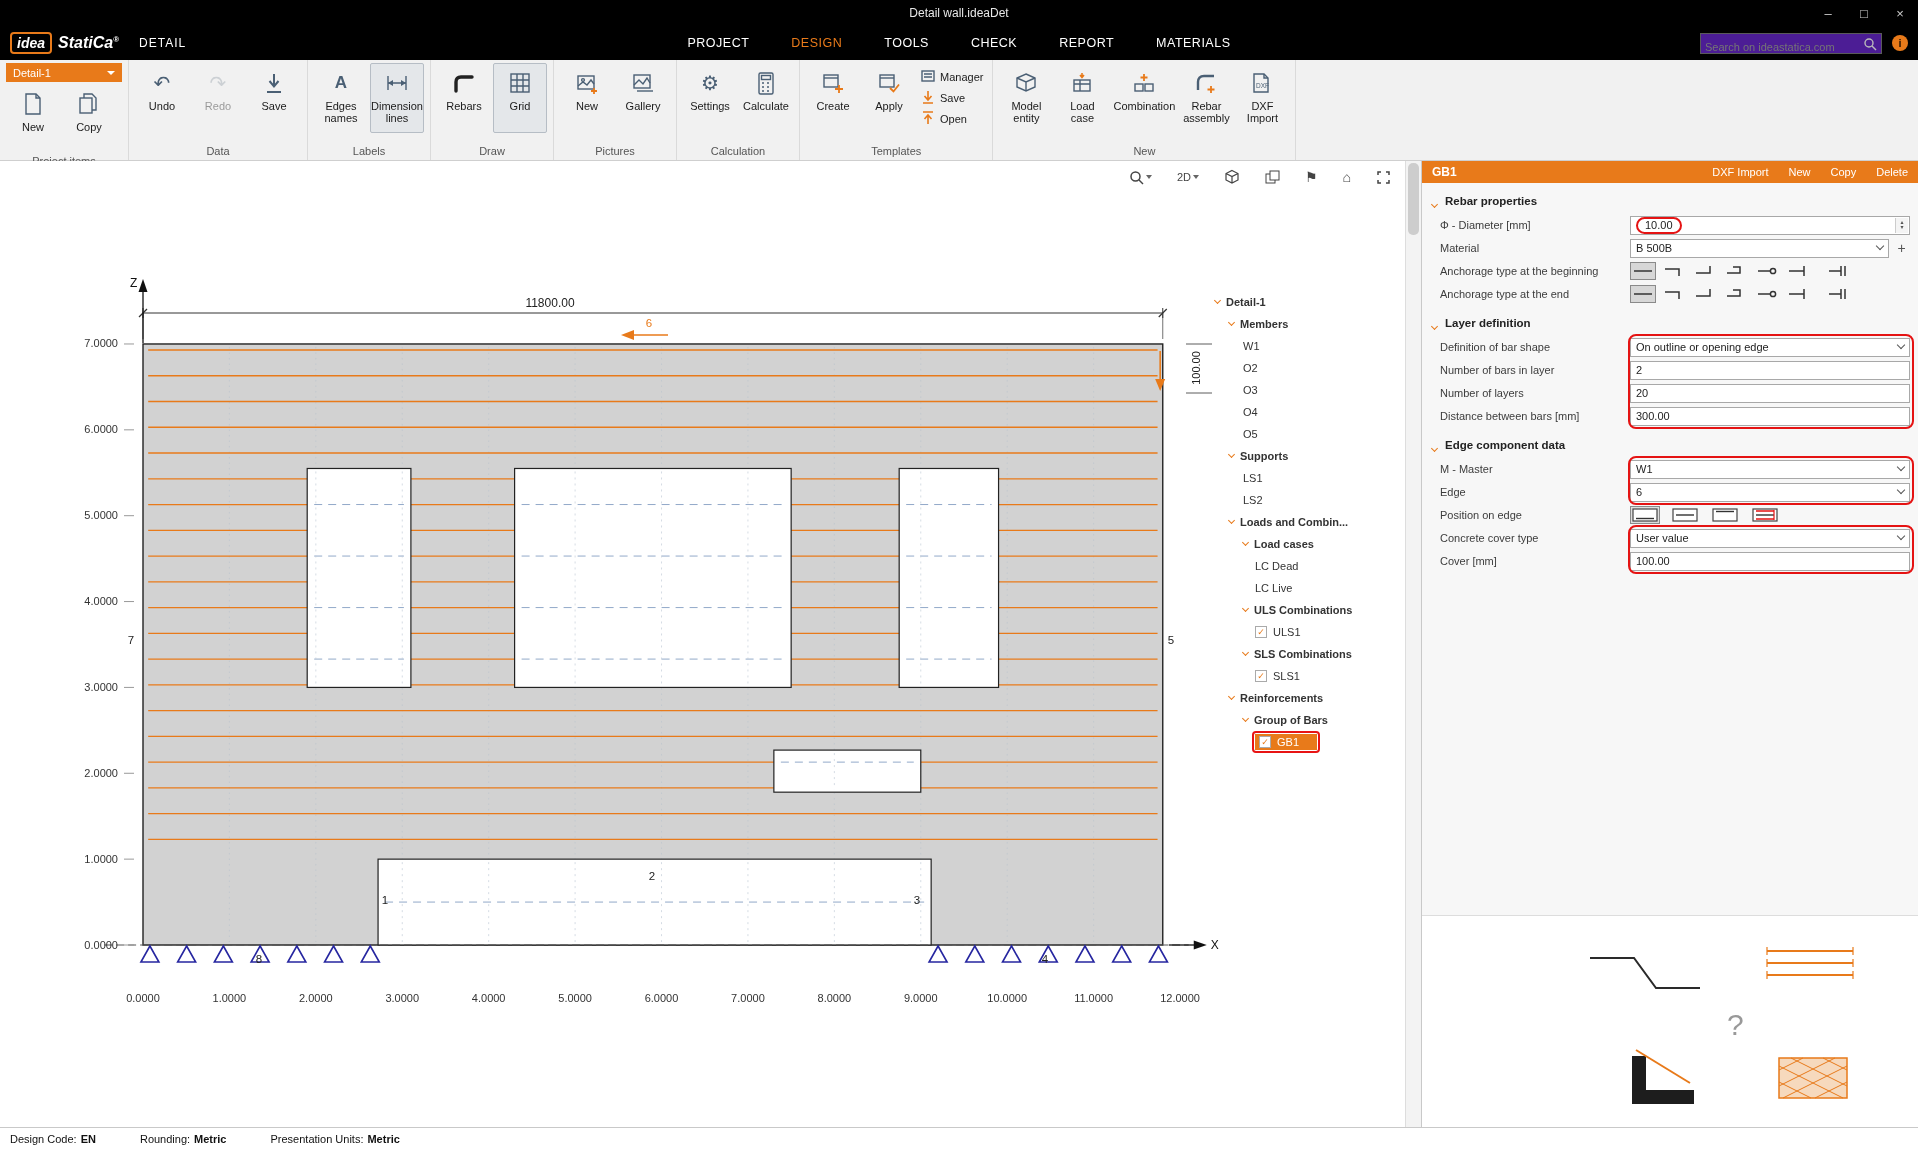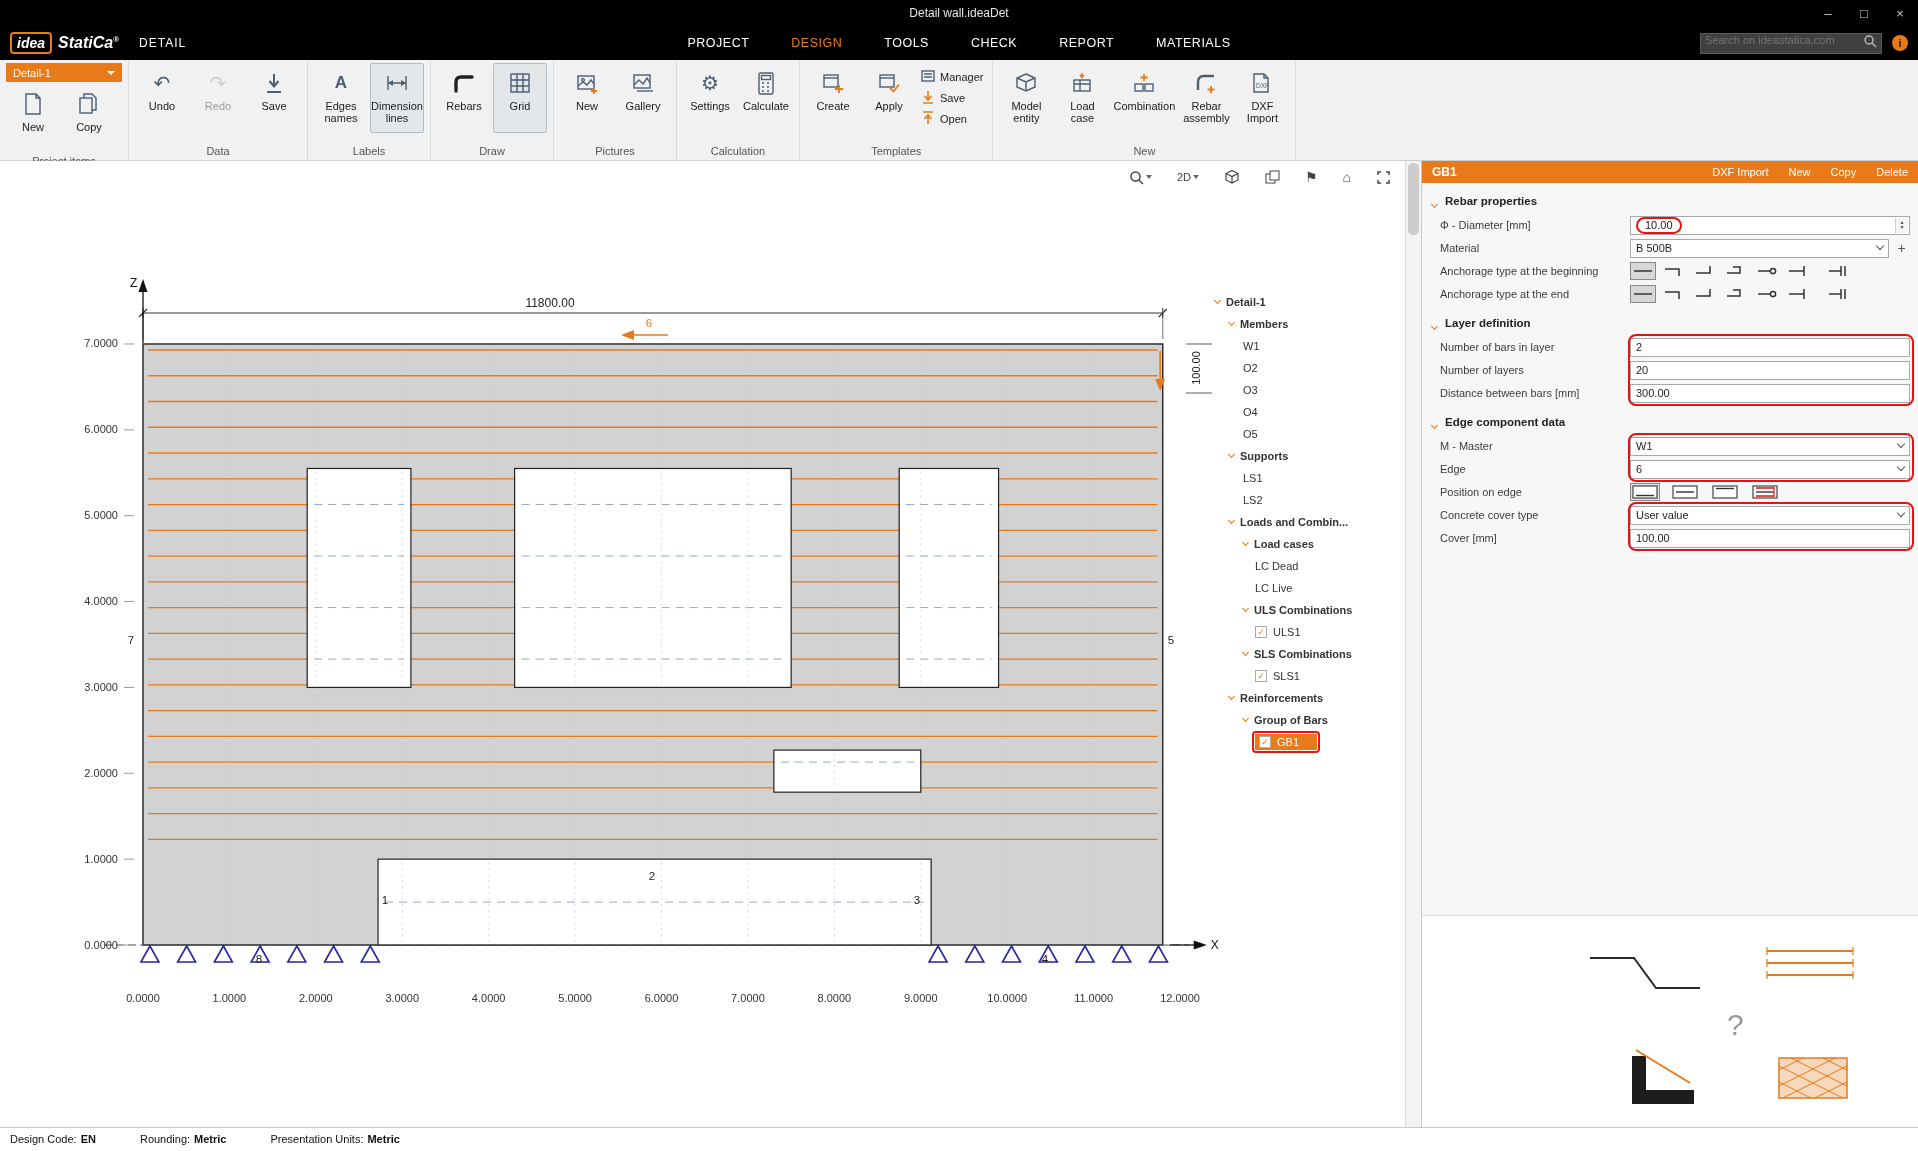--- a/index.html
+++ b/index.html
@@ -16,21 +16,21 @@
   .menubar{height:34px;background:#000;display:flex;align-items:center;padding:0 10px;position:relative}
   .brand{display:flex;align-items:center;gap:6px}
   .logo-idea{font-style:italic;font-weight:bold;color:#fff;border:2px solid #e87a1a;padding:0 5px;border-radius:4px;font-size:14px;line-height:18px}
   .logo-statica{color:#fff;font-style:italic;font-weight:bold;font-size:16px}
   .logo-statica sup{font-size:8px;font-style:normal}
   .module{color:#fff;font-size:12px;letter-spacing:1px;margin-left:14px}
   .tabs{position:absolute;left:50%;transform:translateX(-50%);display:flex;gap:38px}
   .mtab{color:#fff;font-size:12.5px;letter-spacing:.5px;cursor:pointer;padding:4px 2px}
   .mtab.active{color:#e87a1a}
   .mright{margin-left:auto;display:flex;align-items:center;gap:10px}
-  .searchbox{display:flex;align-items:flex-start;border:1px solid #5a5a5a;background:#404040;height:21px;width:182px;padding:0 4px}
+  .searchbox{display:flex;align-items:flex-end;border:1px solid #5a5a5a;background:#4c1d95;height:21px;width:182px;padding:0 4px}
   .searchbox input{flex:1;background:transparent;border:none;outline:none;color:#bbb;font-size:11px;font-family:"Liberation Sans",sans-serif}
   .infodot{width:16px;height:16px;border-radius:50%;background:#e87a1a;color:#2b1500;font-weight:bold;display:flex;align-items:center;justify-content:center;font-size:11px}
 
   
   .ribbon{height:101px;background:#f1f1f1;border-bottom:1px solid #cfcfcf;display:flex;align-items:stretch}
   .rgroup{display:flex;flex-direction:column;border-right:1px solid #dadada;padding:3px 6px 0}
   .rbody{flex:1;display:flex;align-items:flex-start;gap:2px}
   .rlabel{font-size:11px;color:#555;text-align:center;padding:1px 4px 3px}
   .rbtn{display:flex;flex-direction:column;align-items:center;width:54px;min-height:70px;padding:4px 1px 2px;border:1px solid transparent;border-radius:2px}
   .rbtn .ic{height:30px;display:flex;align-items:center;justify-content:center}
@@ -806,20 +806,29 @@
         </div>
       </div>
 
       <div class="psec">
           <span class="chev"></span>
           <span>Layer definition</span>
         </div>
 
       <div class="hl-group">
         <div class="prow">
+          <span class="plabel">Definition of bar shape</span>
+          <div class="pctl">
+              <div class="tselect">
+                <span>On outline or opening edge</span>
+                <span class="dchev"></span>
+              </div>
+            </div>
+        </div>
+        <div class="prow">
           <span class="plabel">Number of bars in layer</span>
           <div class="pctl">
               <div class="tinput">
                 <span>2</span>
               </div>
             </div>
         </div>
         <div class="prow">
           <span class="plabel">Number of layers</span>
           <div class="pctl">

